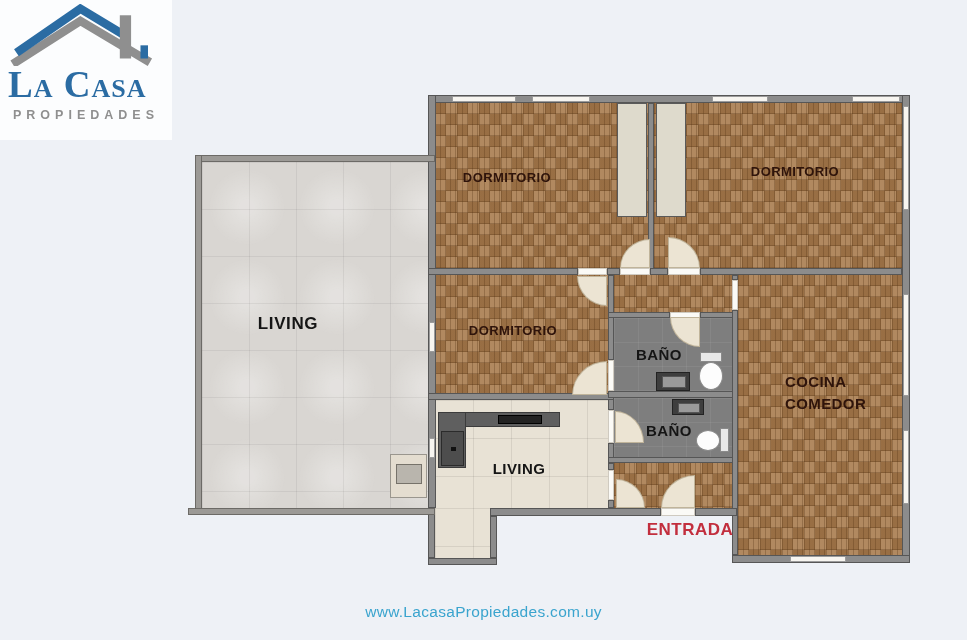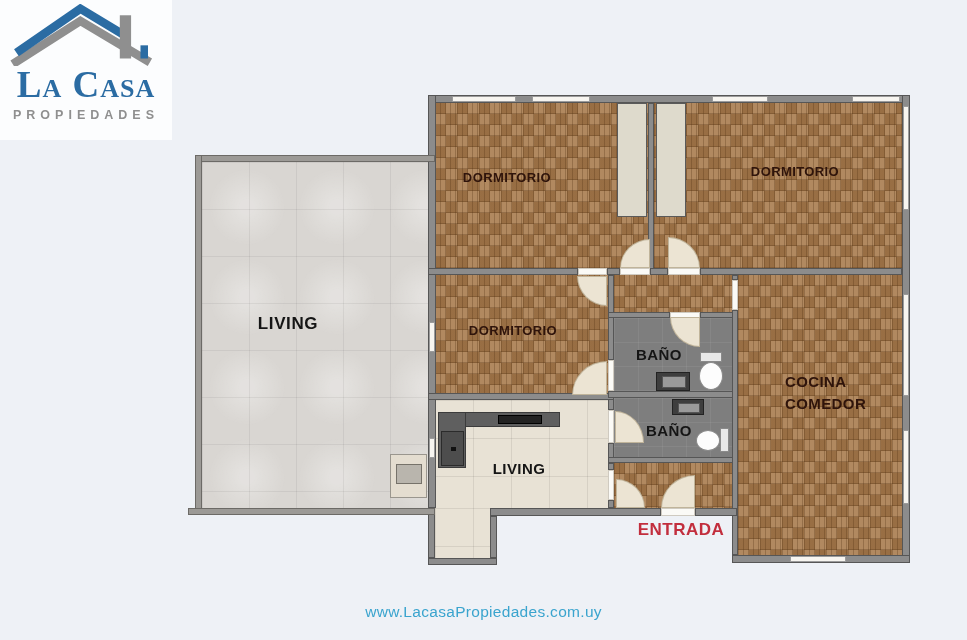--- a/index.html
+++ b/index.html
@@ -65,30 +65,30 @@
     position:absolute;font-weight:bold;white-space:nowrap;
     transform:translate(-50%,-50%);letter-spacing:.4px;
   }
   .lbl-room{color:var(--label-dark,#2f140b);font-size:13px;}
   .lbl-black{color:var(--label-black,#151515);font-size:15px;}
   .lbl-terraza{color:var(--label-black,#151515);font-size:17px;letter-spacing:.6px;}
   .lbl-living{
     position:absolute;left:785px;top:371px;font-weight:bold;
     color:var(--label-dark,#2f140b);font-size:15px;line-height:22px;letter-spacing:.4px;
   }
-  .lbl-entrada{color:var(--entrada-red,#c22e3d);font-size:17px;letter-spacing:.5px;}
+  .lbl-entrada{color:var(--entrada-red,#c22e3d);font-size:17px;letter-spacing:.5px;margin-left:9px;}
   .footer-url{
     position:absolute;left:50%;top:612px;transform:translate(-50%,-50%);
     color:var(--url-blue,#3aa4ce);font-weight:normal;font-size:15.5px;letter-spacing:.3px;
   }
 
   
   .logo-box{left:0;top:0;width:172px;height:140px;background:rgba(255,255,255,.82);}
   .logo-title{
-    position:absolute;left:8px;top:66px;width:156px;text-align:center;
+    position:absolute;left:8px;top:66px;width:156px;text-align:left;
     font-family:"Liberation Serif",serif;font-variant:small-caps;
     font-size:37px;font-weight:600;color:var(--logo-blue,#2b6ca3);letter-spacing:1px;line-height:38px;
   }
   .logo-sub{
     position:absolute;left:8px;top:108px;width:156px;text-align:center;
     font-size:12.5px;font-weight:bold;color:var(--logo-gray,#8f8f8f);letter-spacing:5px;
   }
 </style>
 </head>
 <body>

